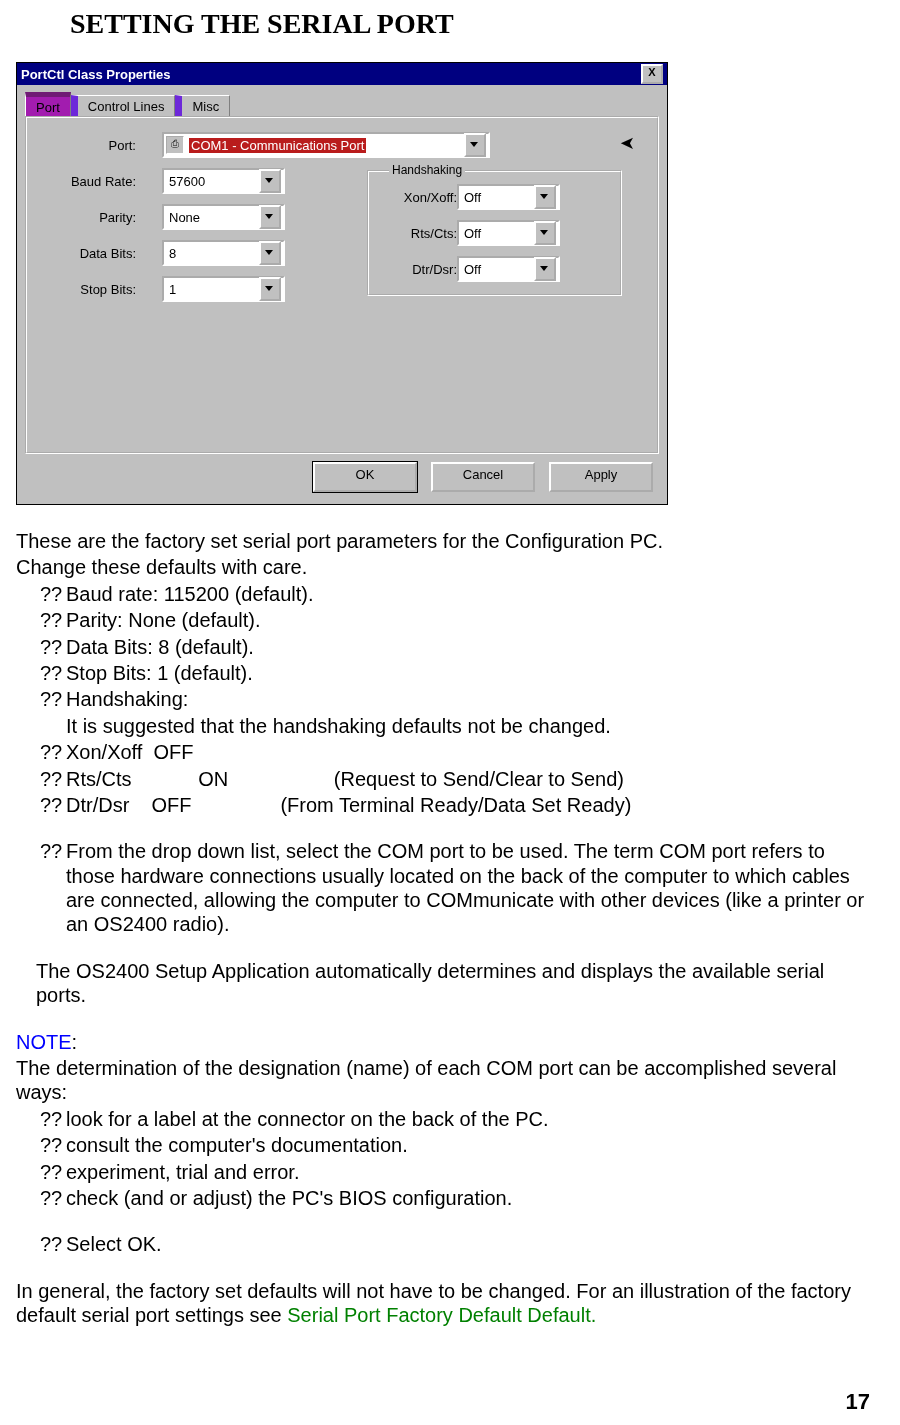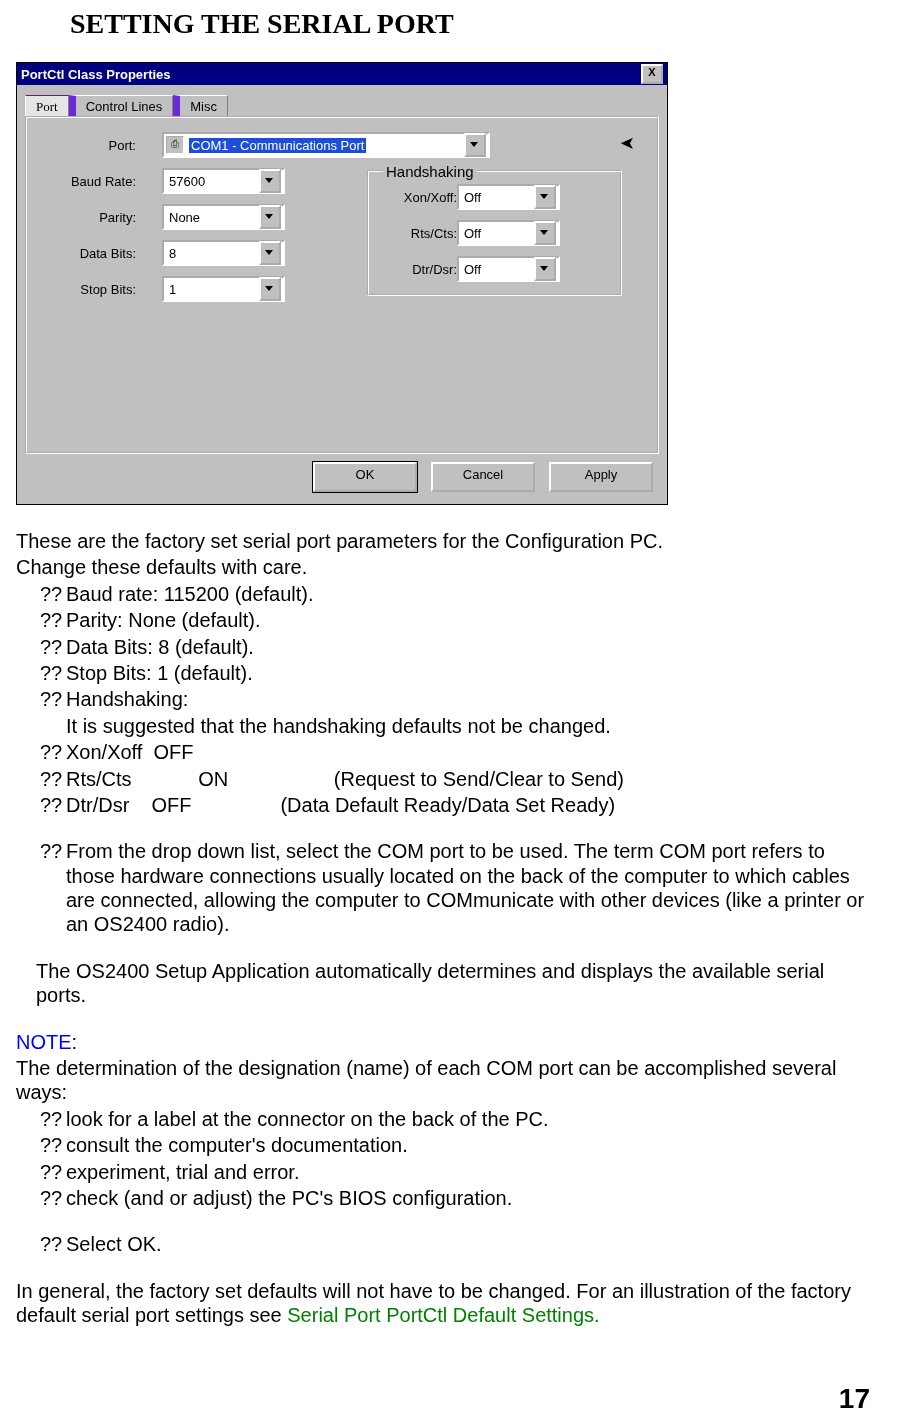--- a/index.html
+++ b/index.html
@@ -6,52 +6,52 @@
   #page{width:900px;min-height:1425px;position:relative;padding:0 30px 0 10px;box-sizing:border-box;}
   .heading{font-size:28px;font-weight:bold;font-family:Liberation Serif, serif;margin:8px 0 22px 60px;}
   
   .dialog{width:650px;margin-left:6px;border:1px solid #000;font-family:"MS Sans Serif",Tahoma,Arial,sans-serif;font-size:13px;}
   .titlebar{height:22px;background:#000080;color:#fff;display:flex;align-items:center;padding:0 4px;}
   .titlebar .title{font-weight:bold;flex:1;}
   .titlebar .xbtn{width:18px;height:16px;background:#c0c0c0;border:2px outset #fff;color:#000;font-size:11px;line-height:12px;text-align:center;font-weight:bold;}
   .client{background:#c0c0c0;padding:6px 8px 8px 8px;}
   .tabs{display:flex;align-items:flex-end;height:26px;margin-bottom:-1px;}
   .tab{padding:3px 10px 3px 10px;background:#c0c0c0;border:1px solid #808080;border-bottom:none;margin-right:0;font-size:13px;}
-  .tab.active{border-top:1px solid #701a75;border-left:1px solid #fff;border-right:1px solid #808080;position:relative;top:1px;background:#e5e5e5;font-family:Liberation Serif, serif;}
+  .tab.active{border-top:5px solid #701a75;border-left:1px solid #fff;border-right:1px solid #808080;position:relative;top:1px;background:#a21caf;}
   .tab:not(.active){border-top:1px solid #fff;border-left:7px solid #6d28d9;border-right:1px solid #808080;}
   .panel{border:2px groove #fff;background:#c0c0c0;padding:14px 14px 60px 14px;position:relative;height:260px;box-sizing:content-box;}
   .row{display:flex;align-items:center;margin-bottom:10px;gap:18px;}
   .lbl{width:95px;text-align:right;margin-right:8px;}
   .select{background:#fff;border:2px inset #fff;height:22px;display:flex;align-items:center;padding:0 2px;}
   .select .txt{flex:1;padding:0 3px;white-space:nowrap;overflow:hidden;}
-  .select .sel{background:#1d4ed8;color:#fff;padding:0 2px;}
+  .select .sel{background:#b91c1c;color:#fff;padding:0 2px;}
   .select .ico{width:16px;height:16px;background:#c0c0c0;border:1px inset #fff;margin-right:2px;font-size:10px;line-height:14px;text-align:center;}
   .dropbtn{width:18px;height:20px;background:#c0c0c0;border:2px outset #fff;position:relative;}
   .dropbtn:after{content:"";position:absolute;left:4px;top:7px;border-left:4px solid transparent;border-right:4px solid transparent;border-top:5px solid #000;}
   .port-sel{width:320px;}
   .std-sel{width:115px;}
   .hs-sel{width:95px;}
   .hsgroup{position:absolute;left:340px;top:52px;width:255px;height:126px;border:2px groove #fff;padding:12px 10px 8px 10px;box-sizing:border-box;}
-  .hsgroup .legend{position:absolute;top:-9px;left:14px;background:#c0c0c0;padding:0 3px;font-size:15px;}
+  .hsgroup .legend{position:absolute;top:-9px;left:20px;background:#c0c0c0;padding:0 3px;font-size:12px;}
   .hsrow{display:flex;align-items:center;margin-bottom:10px;}
   .hslbl{width:78px;text-align:right;}
   .cursor{position:absolute;right:22px;top:14px;font-size:18px;transform:scaleX(-1);}
   .btnbar{display:flex;justify-content:flex-end;padding:8px 6px 4px 0;gap:14px;}
   .wbtn{width:100px;height:26px;background:#c0c0c0;border:2px outset #fff;text-align:center;line-height:22px;font-size:13px;}
   .wbtn.def{box-shadow:0 0 0 1px #000;}
   
   .body{font-size:20px;line-height:1.22;margin:24px 0 0 6px;max-width:880px;}
   .body p{margin:0 0 2px 0;}
   .body .gap{height:20px;}
   .li{display:flex;margin:0 0 2px 0;}
   .li .b{width:30px;text-align:center;flex-shrink:0;margin-left:20px;}
   .li .t{flex:1;}
   .note{color:#0000ff;}
   .link{color:#008000;}
-  .pgnum{position:absolute;right:30px;bottom:18px;font-size:28px;font-weight:bold;}
+  .pgnum{position:absolute;right:30px;bottom:18px;font-size:22px;font-weight:bold;}
   .mono{font-family:inherit;}
 </style>
 </head>
 <body>
 
 <div id="page">
   <div class="heading">SETTING THE SERIAL PORT</div>
 
   <div class="dialog">
     <div class="titlebar">
@@ -165,21 +165,21 @@
     <div class="li">
         <span class="b">??</span>
         <span class="t mono" style="white-space:pre">Xon/Xoff  OFF</span>
       </div>
     <div class="li">
         <span class="b">??</span>
         <span class="t mono" style="white-space:pre">Rts/Cts            ON                   (Request to Send/Clear to Send)</span>
       </div>
     <div class="li">
         <span class="b">??</span>
-        <span class="t mono" style="white-space:pre">Dtr/Dsr    OFF                (Data Default Ready/Data Set Ready)</span>
+        <span class="t mono" style="white-space:pre">Dtr/Dsr    OFF                (From Terminal Ready/Data Set Ready)</span>
       </div>
 
     <div class="gap"></div>
     <div class="li">
         <span class="b">??</span>
         <span class="t">From the drop down list, select the COM port to be used.  The term COM  port refers to those hardware connections usually located on the back of the computer to which cables are connected, allowing the computer to COMmunicate with other devices (like a printer or an OS2400 radio).</span>
       </div>
 
     <div class="gap"></div>
     <p style="margin-left:20px">The OS2400 Setup Application automatically  determines and displays the available serial ports.</p>
@@ -204,17 +204,17 @@
         <span class="t">check (and or adjust) the PC's BIOS configuration.</span>
       </div>
 
     <div class="gap"></div>
     <div class="li">
         <span class="b">??</span>
         <span class="t">Select OK.</span>
       </div>
 
     <div class="gap"></div>
-    <p><span>In general, the factory set defaults will not have to be changed.   For an illustration of the factory default serial port settings see  </span><span class="link">Serial Port PortCtl Default Settings.</span></p>
+    <p><span>In general, the factory set defaults will not have to be changed.   For an illustration of the factory default serial port settings see  </span><span class="link">Serial Port Factory Default Default.</span></p>
   </div>
 
   <div class="pgnum">17</div>
 </div>
 
 </body></html>

